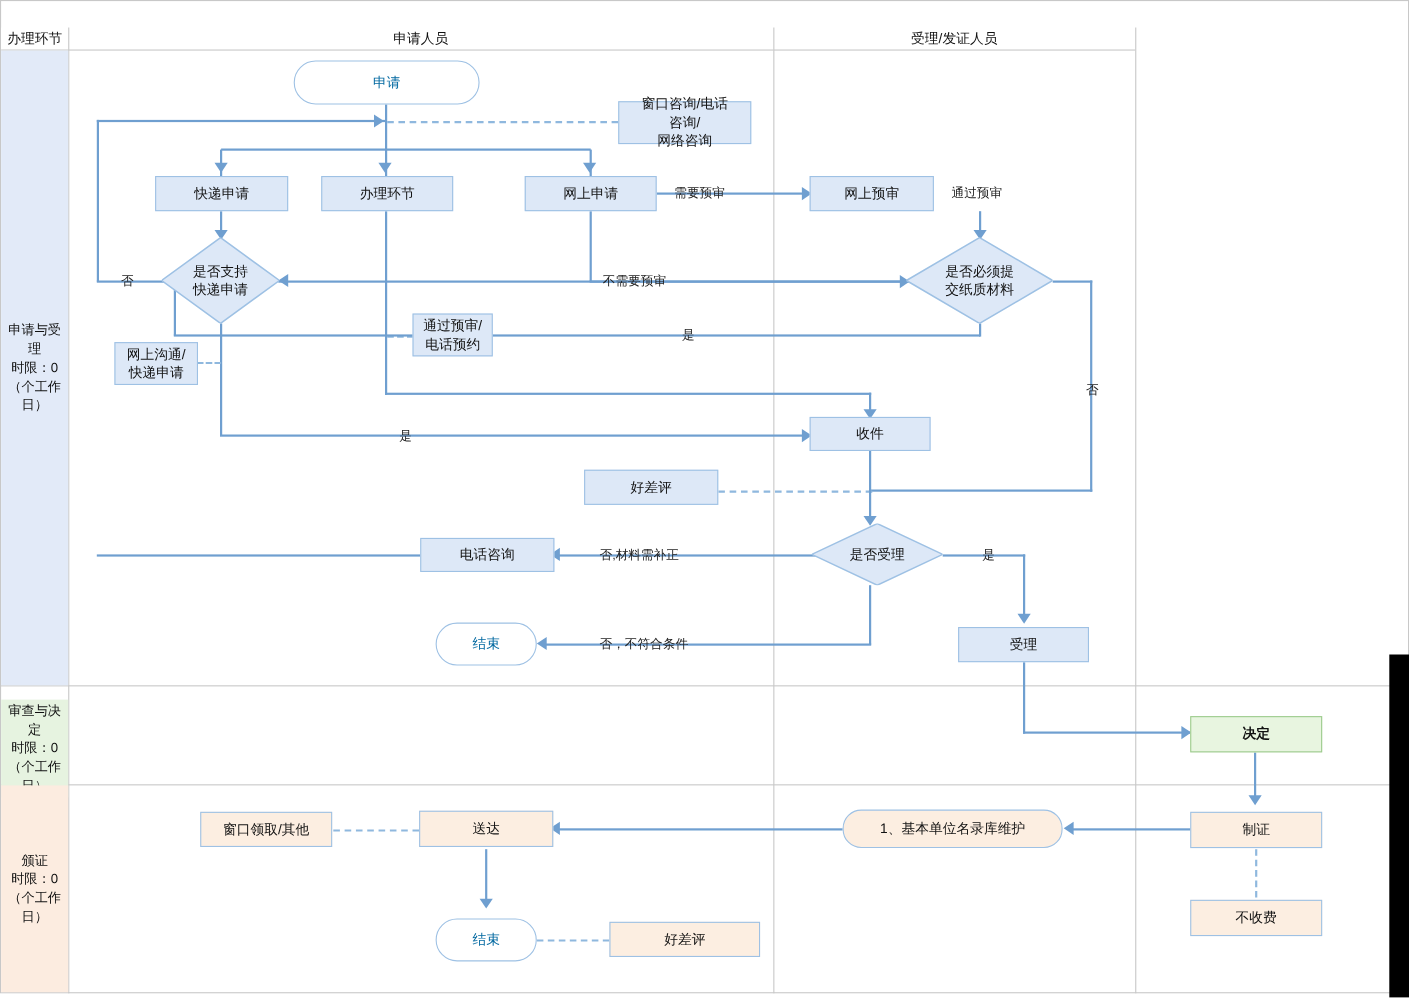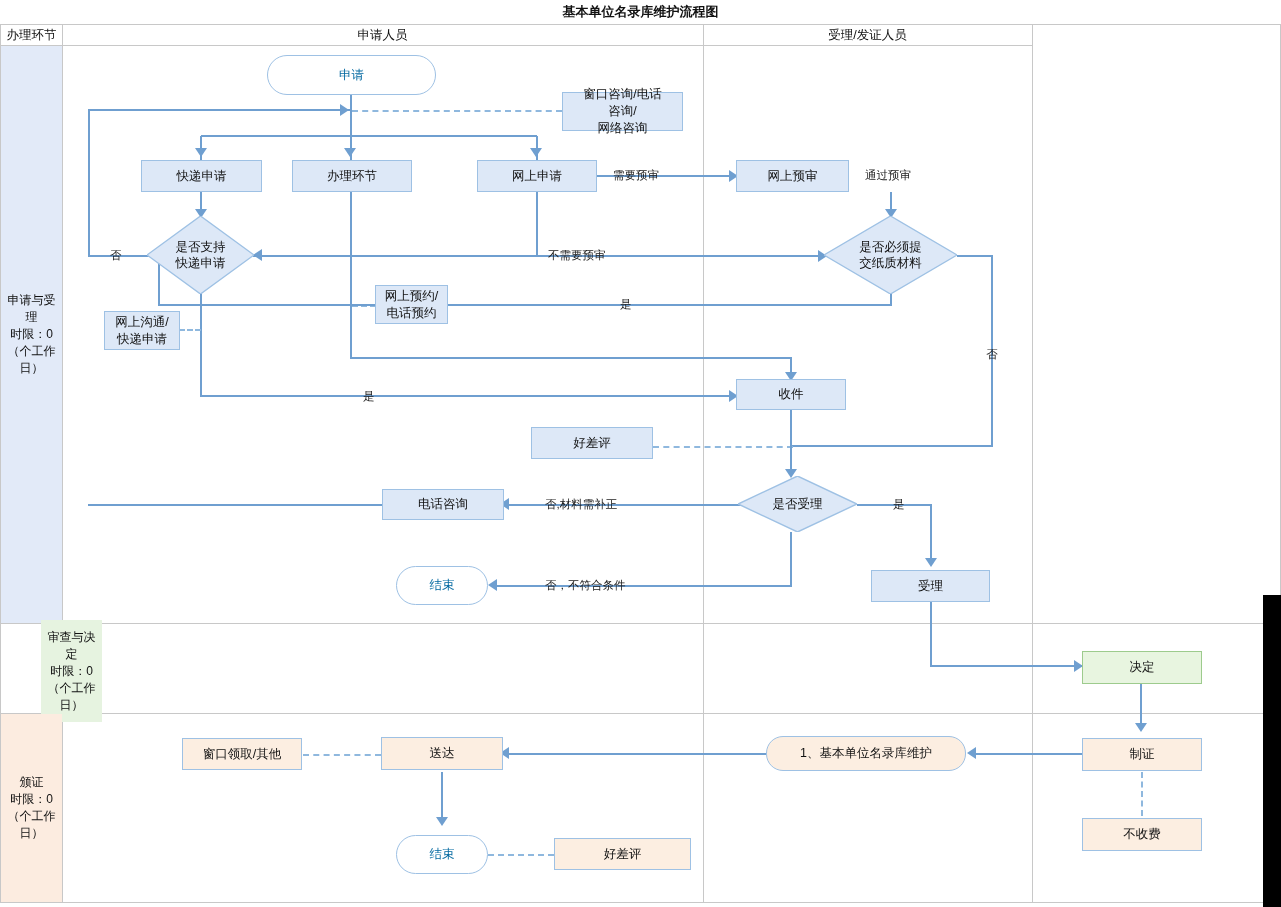--- a/index.html
+++ b/index.html
@@ -22,21 +22,21 @@
          width:61px;padding:0 2px;}
   .stage.s1{background:#e2eaf8;}
   .stage.s2{background:#e6f3e0;}
   .stage.s3{background:#fcece0;}
 
   
   .node{position:absolute;box-sizing:border-box;display:flex;align-items:center;justify-content:center;
         text-align:center;font-size:12.5px;line-height:17px;color:#111;z-index:6;}
   .blue{background:#dde8f7;border:1px solid #9ec1e4;}
   .blue-note{background:#dde8f7;border:1px solid #9ec1e4;}
-  .green{background:#e8f5e0;border:1px solid #9dcb8d;}
+  .green{background:#e8f5e0;border:1px solid #9dcb8d;font-weight:bold;}
   .orange{background:#fceee1;border:1px solid #9ec1e4;}
   .term{background:#ffffff;border:1.6px solid #9ec1e4;border-radius:22px;color:#0369a1;}
 
   .diamond{position:absolute;z-index:6;}
   .diamond .dshape{position:absolute;left:0;top:0;width:100%;height:100%;}
   .diamond .dtext{position:absolute;left:0;top:0;width:100%;height:100%;display:flex;
         align-items:center;justify-content:center;text-align:right;font-size:12.5px;
         line-height:16px;color:#111;}
 
   
@@ -54,42 +54,41 @@
 
   .blackbar{position:absolute;background:#000;z-index:9;}
 </style>
 </head>
 <body>
 
 <div id="page">
 
   <div class="frame"></div>
 
-  <div class="titlebar">基本单位名录库维护流程图</div>
 
   <div class="colhead" style="left:1px;width:61px;">办理环节</div>
   <div class="colhead" style="left:62px;width:641px;">申请人员</div>
   <div class="colhead" style="left:703px;width:329px;">受理/发证人员</div>
 
   <div class="vline" style="left:62px;top:25px;height:878px;"></div>
   <div class="vline" style="left:703px;top:25px;height:878px;"></div>
   <div class="vline" style="left:1032px;top:25px;height:878px;"></div>
 
   <div class="hline" style="left:0px;top:623px;width:1281px;"></div>
   <div class="hline" style="left:0px;top:713px;width:1281px;"></div>
 
   <div class="stage s1" style="top:46px;height:577px;">
     <div>
       <div>申请与受理</div>
       <div>时限：0</div>
       <div>（个工作</div>
       <div>日）</div>
     </div>
   </div>
-  <div class="stage s2" style="top:620px;height:102px;margin-left:40px;">
+  <div class="stage s2" style="top:636px;height:89px;">
     <div>
       <div>审查与决</div>
       <div>定</div>
       <div>时限：0</div>
       <div>（个工作</div>
       <div>日）</div>
     </div>
   </div>
   <div class="stage s3" style="top:714px;height:188px;">
     <div>
@@ -243,21 +242,21 @@
 
   <div class="node blue-note" style="left:104px;top:311px;width:76px;height:39px;">
     <div>
       <div>网上沟通/</div>
       <div>快递申请</div>
     </div>
   </div>
 
   <div class="node blue-note" style="left:375px;top:285px;width:73px;height:39px;">
     <div>
-      <div>网上预约/</div>
+      <div>通过预审/</div>
       <div>电话预约</div>
     </div>
   </div>
 
   <div class="node blue" style="left:736px;top:379px;width:110px;height:31px;">收件</div>
 
   <div class="node blue" style="left:531px;top:427px;width:122px;height:32px;">好差评</div>
 
   <div class="diamond" style="left:738px;top:476px;width:119px;height:56px;">
     <svg class="dshape" viewBox="0 0 119 56" preserveAspectRatio="none">

